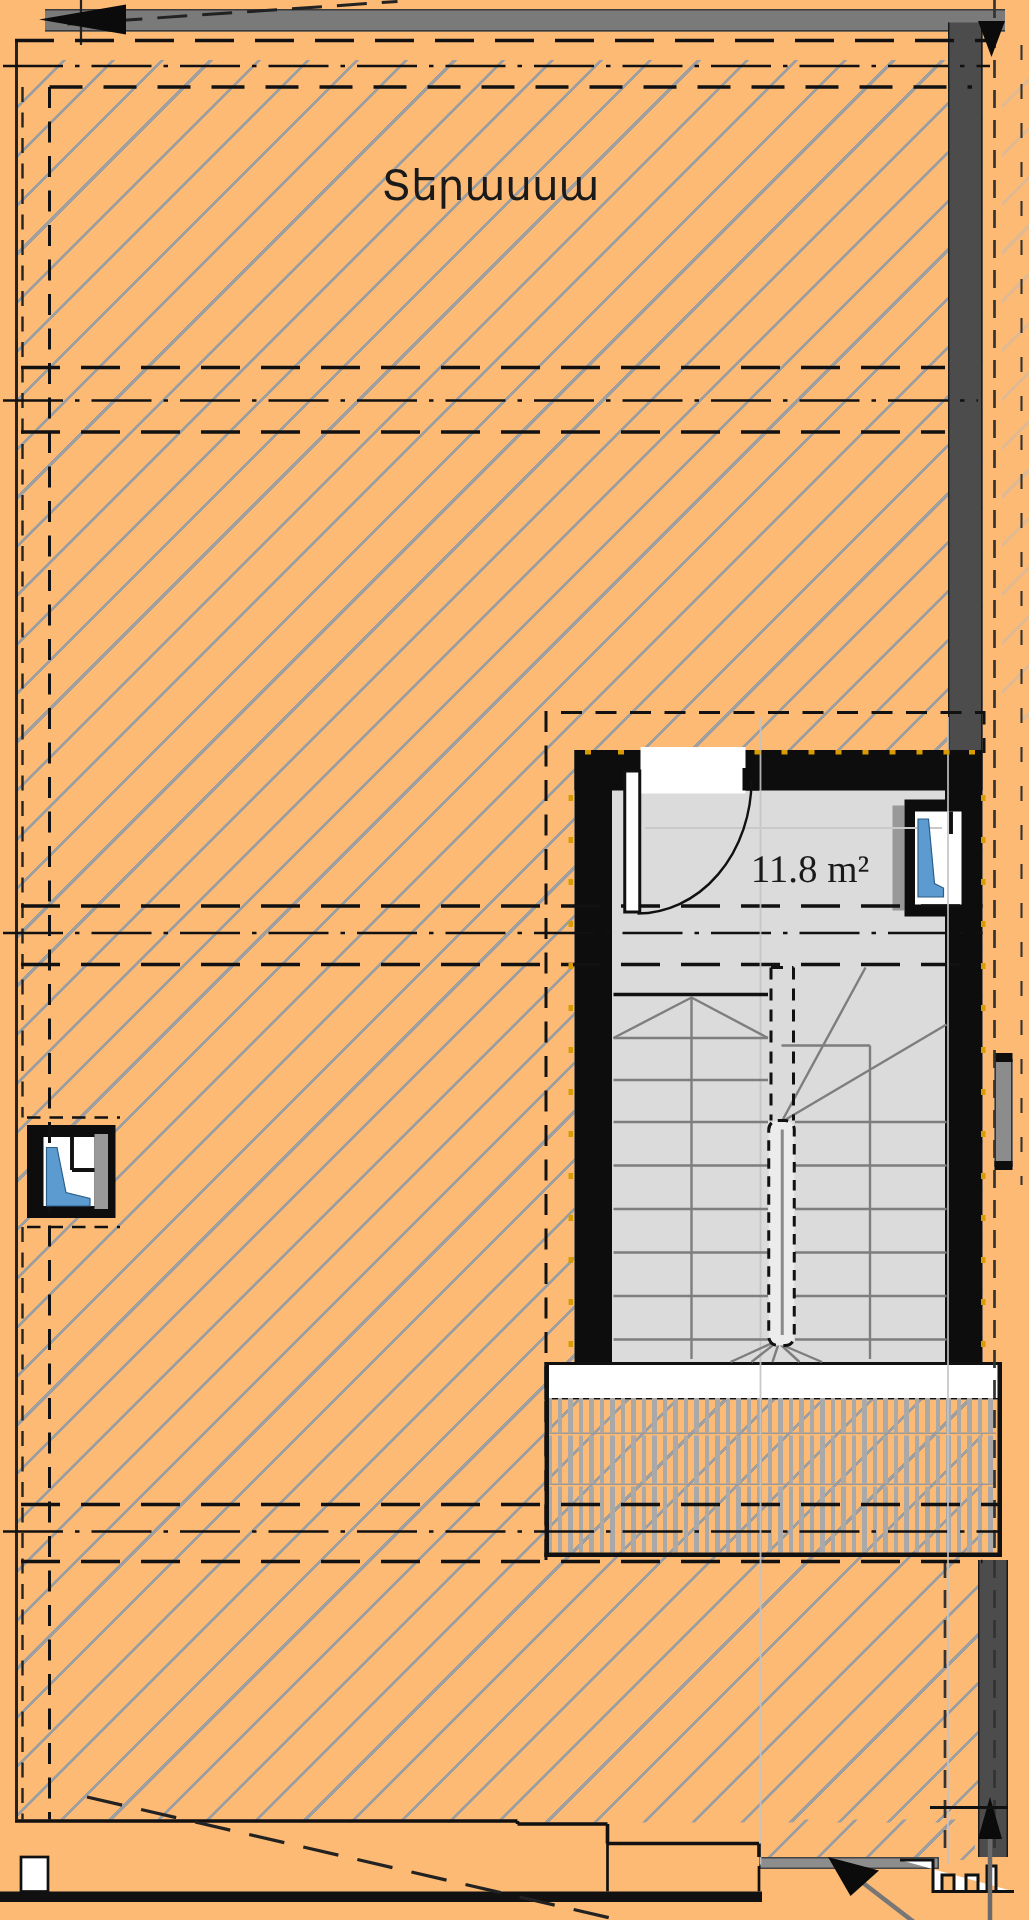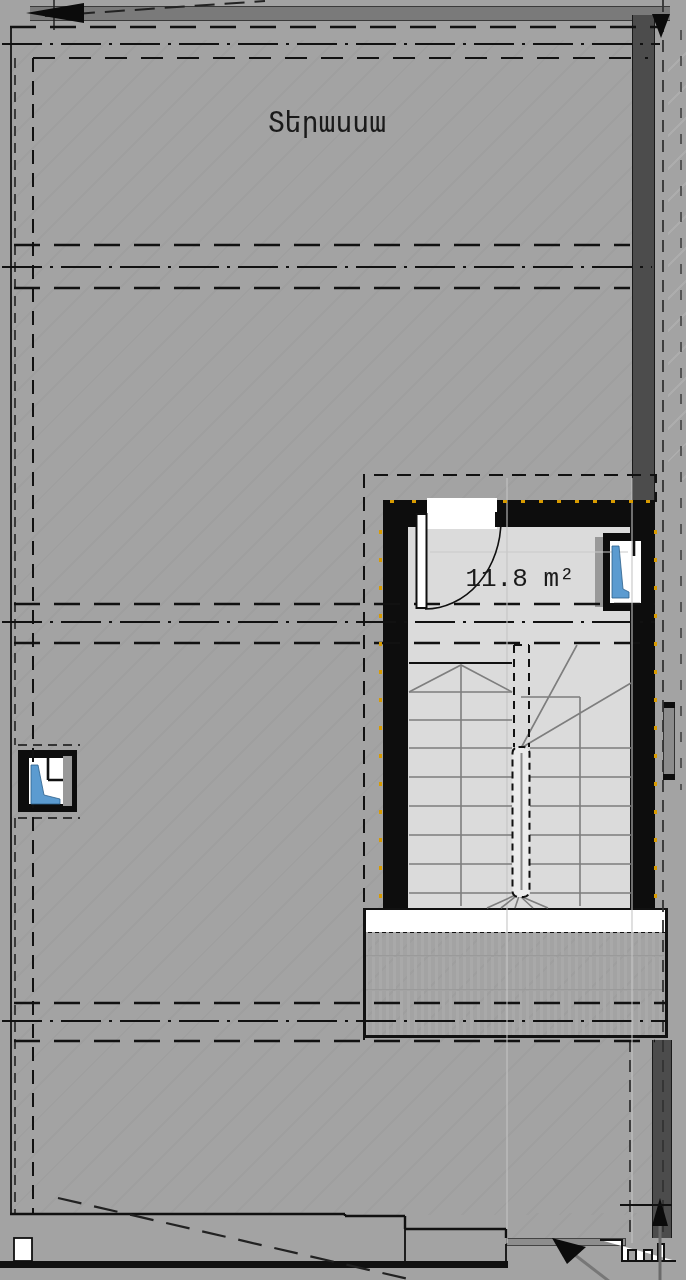--- a/index.html
+++ b/index.html
@@ -1,17 +1,17 @@
 <!DOCTYPE html>
 <html><head>
 <meta charset="utf-8">
 <style>
   html,body{margin:0;padding:0;background:#ffffff;}
-  .canvas{position:relative;width:686px;height:1280px;background:#a3a3a3;overflow:hidden;
-          font-family:Liberation Mono, monospace;}
+  .canvas{position:relative;width:686px;height:1280px;background:#fdba74;overflow:hidden;
+          font-family:Liberation Serif, serif;}
   .abs{position:absolute;}
   
   .hatch{background:repeating-linear-gradient(135deg,transparent 0 21px,#9f9f9f 21px 23px);}
   .hatch-faint{background:repeating-linear-gradient(135deg,transparent 0 21px,#b9b9b9 21px 23px);opacity:.45;}
   
   .strip{background:#4c4c4c;border-left:1px solid #1a1a1a;border-right:1px solid #1a1a1a;}
   .topbar{background:#7a7a7a;border-top:1px solid #3a3a3a;border-bottom:1px solid #3a3a3a;}
   .wall{background:#0d0d0d;}
   .roomfill{background:#dbdbdb;}
   .white{background:#ffffff;}
@@ -168,17 +168,17 @@
     <g>
       <path d="M660 1226 V1280" stroke="#6a6a6a" stroke-width="3" fill="none"></path>
       <polygon points="660,1198 652,1226 668,1226" fill="#0b0b0b"></polygon>
       <path d="M620 1205 H672" stroke="#111" stroke-width="2" fill="none"></path>
     </g>
   </svg>
 
   <div class="abs label t28" style="left:177px;top:108px;width:300px;">
     <div>Տերասսա</div>
   </div>
-  <div class="abs label t26" style="left:430px;top:564px;width:180px;">
+  <div class="abs label t26" style="left:450px;top:564px;width:180px;">
     <div>11.8 m²</div>
   </div>
 
 </div>
 
 </body></html>

